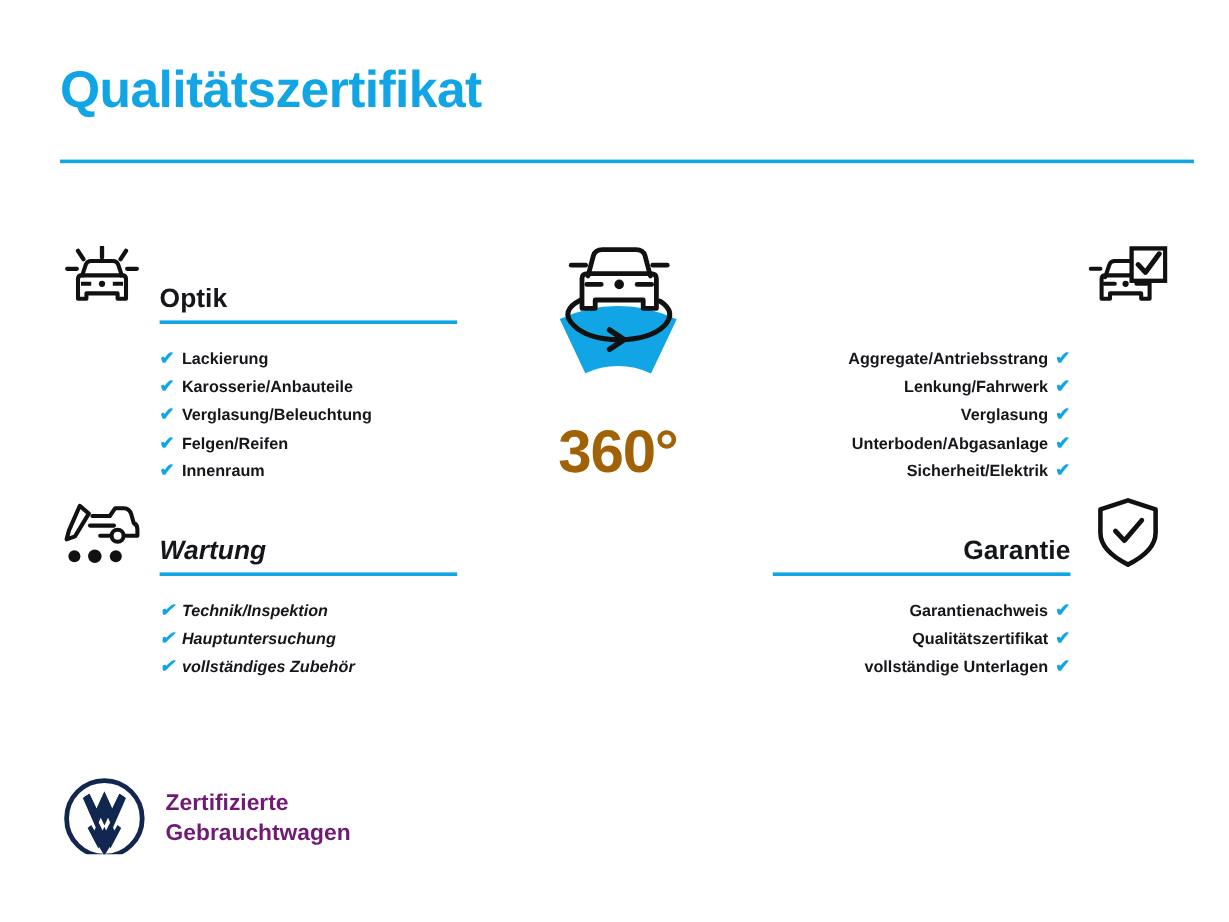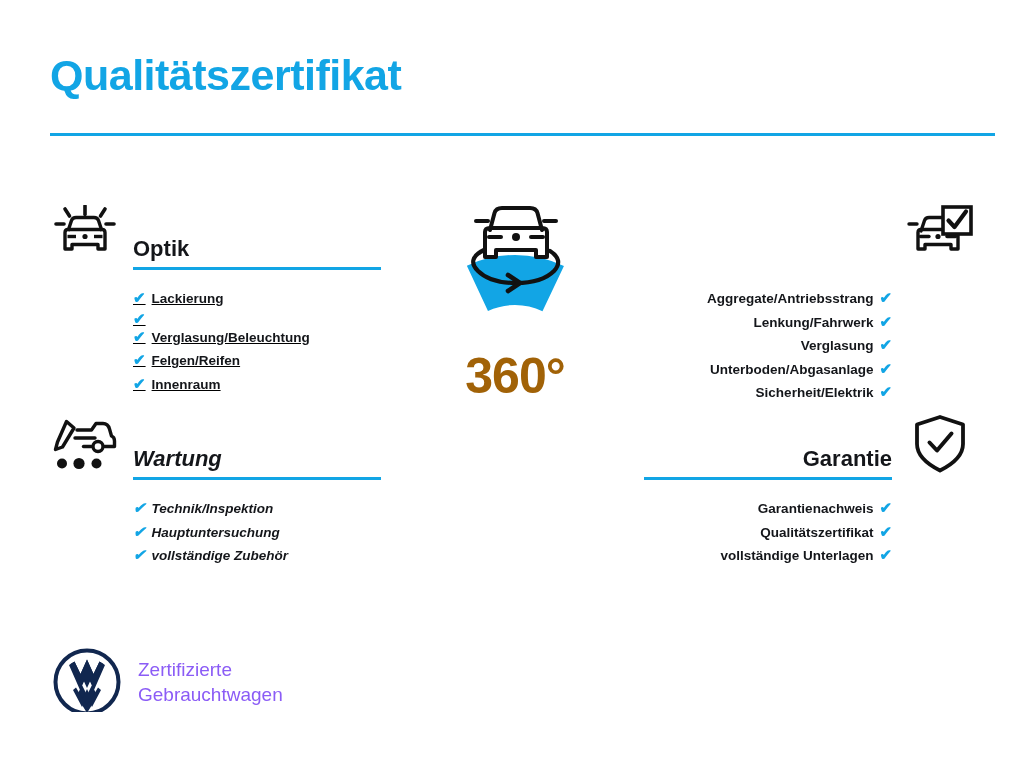--- a/index.html
+++ b/index.html
@@ -36,21 +36,21 @@
     top: 133px;
     width: 945px;
     height: 3px;
     background: #12A5E5;
   }
 
   
   .section {
     position: absolute;
   }
-  .sec-optik   { left: 45px;  top: 200px; width: 335px; text-decoration: underline; }
+  .sec-optik   { left: 45px;  top: 200px; width: 335px; }
   .sec-wartung { left: 45px;  top: 410px; width: 335px; font-style: italic; }
   .sec-technik { left: 645px; top: 200px; width: 335px; }
   .sec-garantie{ left: 645px; top: 410px; width: 335px; }
 
   .sec-head {
     position: relative;
     height: 70px;
   }
   .sec-icon {
     position: absolute;
@@ -157,22 +157,22 @@
     position: absolute;
     left: 52px;
     top: 647px;
     display: flex;
     align-items: center;
   }
   .vw-mark { width: 70px; height: 70px; }
   .vw-text {
     margin-left: 16px;
     font-size: 19px;
-    font-weight: 400;
-    color: #8b5cf6;
+    font-weight: 700;
+    color: #701a75;
     line-height: 25px;
   }
 </style>
 </head>
 <body>
 
 <div id="page">
 
   <div class="page-title">Qualitätszertifikat</div>
   <div class="title-rule"></div>
@@ -202,20 +202,21 @@
         <div class="sec-underline"></div>
       </div>
     </div>
     <ul class="check-list">
       <li>
           <span class="tick">✔</span>
           <span>Lackierung</span>
         </li>
       <li>
           <span class="tick">✔</span>
+          <span>Karosserie/Anbauteile</span>
         </li>
       <li>
           <span class="tick">✔</span>
           <span>Verglasung/Beleuchtung</span>
         </li>
       <li>
           <span class="tick">✔</span>
           <span>Felgen/Reifen</span>
         </li>
       <li>
@@ -250,21 +251,21 @@
       <li>
           <span class="tick">✔</span>
           <span>Technik/Inspektion</span>
         </li>
       <li>
           <span class="tick">✔</span>
           <span>Hauptuntersuchung</span>
         </li>
       <li>
           <span class="tick">✔</span>
-          <span>vollständige Zubehör</span>
+          <span>vollständiges Zubehör</span>
         </li>
     </ul>
   </div>
 
   <div class="section sec-technik right">
     <div class="sec-head">
       <div class="sec-icon">
         <svg width="66" height="58" viewBox="0 0 66 58">
           <g fill="none" stroke="#111" stroke-width="3.4" stroke-linejoin="round" stroke-linecap="round">
             <path d="M14 26 L17.5 15.5 Q18.6 12.5 22 12.5 L38 12.5"></path>

